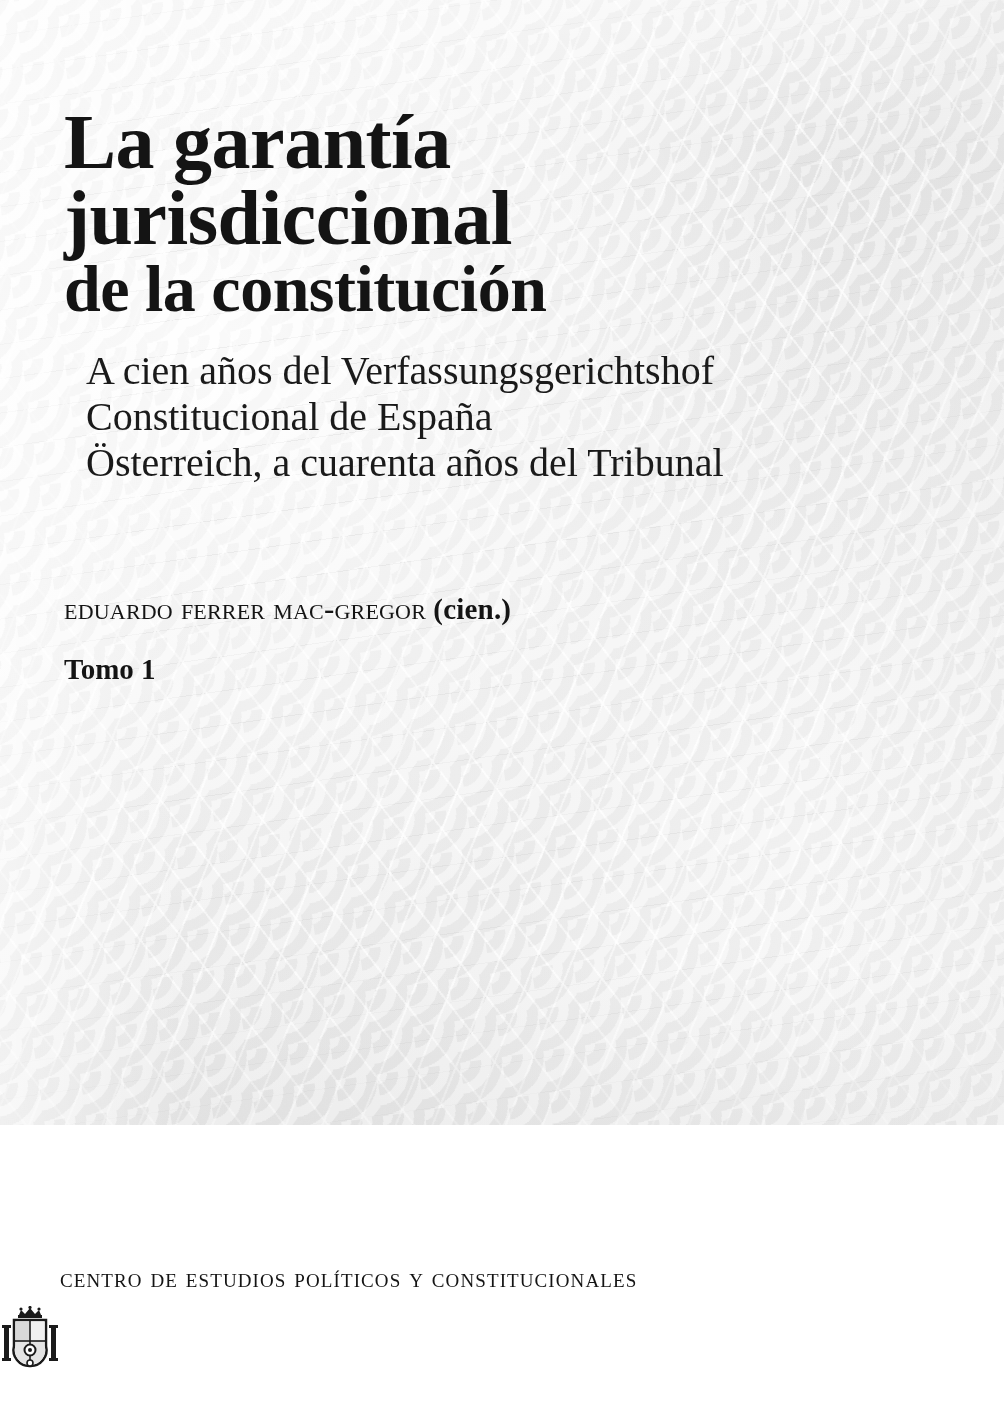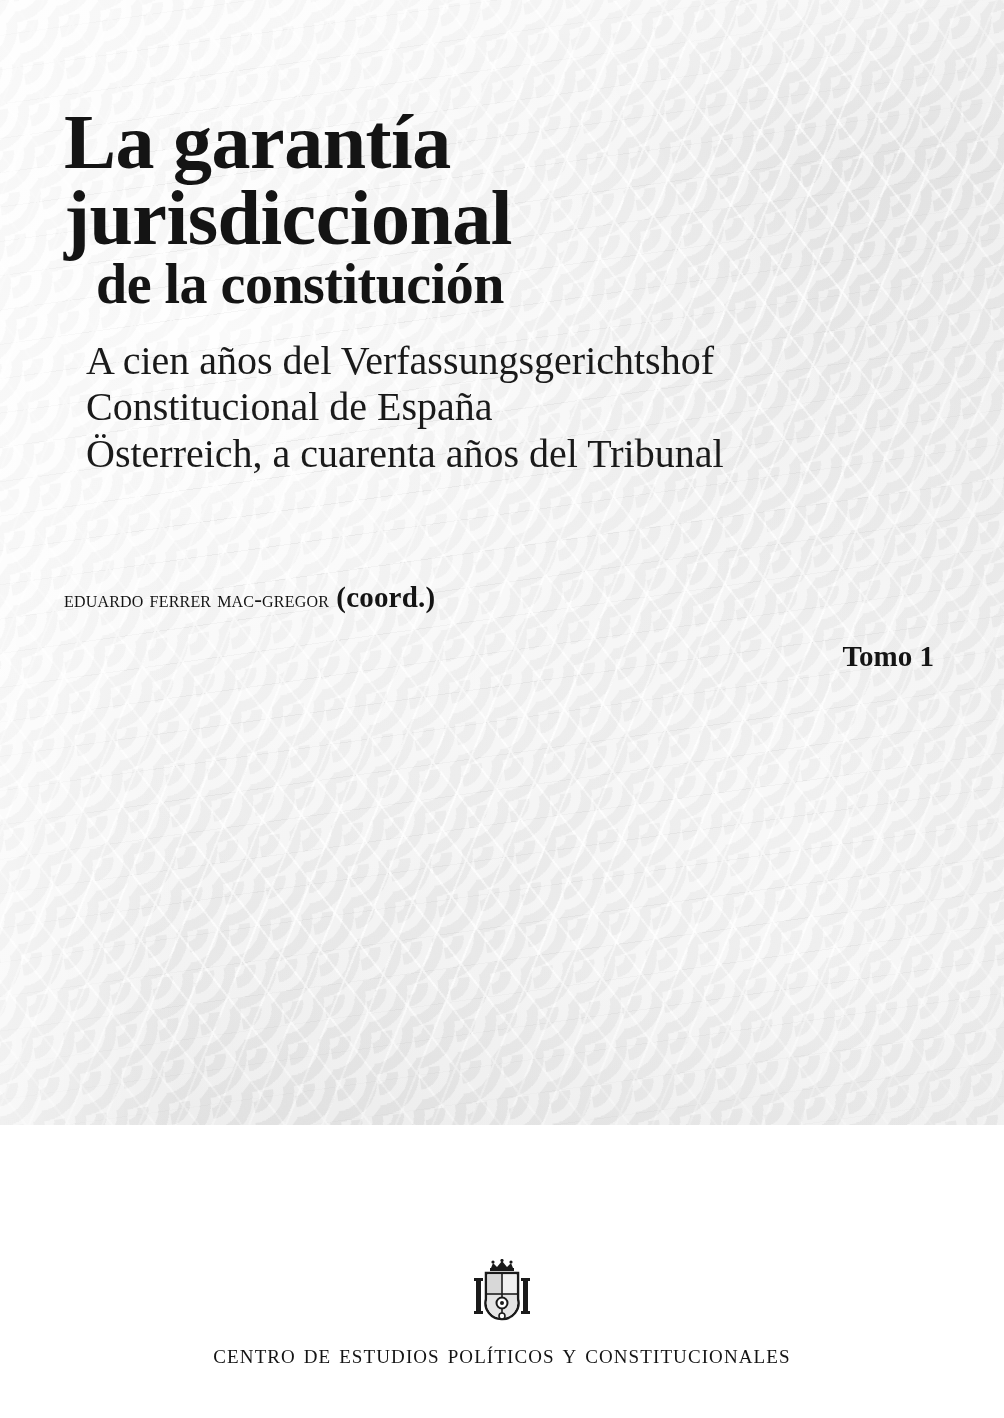--- a/index.html
+++ b/index.html
@@ -88,22 +88,21 @@
     font-weight: 700;
     color: #141414;
     letter-spacing: -0.5px;
     margin: 0;
   }
   .main-title .line {
     display: block;
     white-space: nowrap;
   }
   .main-title .line-3 {
-    font-size: 56px;
-    margin-left: 32px;
+    font-size: 66px;
   }
 
   .subtitle {
     margin-top: 26px;
     font-size: 40px;
     line-height: 1.16;
     font-weight: 400;
     color: #1a1a1a;
   }
   .subtitle .line { display: block; margin-left: 22px; }
@@ -118,45 +117,44 @@
 
   .author {
     margin-top: 104px;
     font-size: 28px;
     color: #141414;
     letter-spacing: 0.2px;
   }
   .author .sc {
     font-variant: small-caps;
     text-transform: lowercase;
-    font-size: 23px;
+    font-size: 31px;
   }
   .author .role {
     font-weight: 700;
     font-size: 29px;
   }
 
   .volume {
     margin-top: 26px;
     font-size: 29px;
     font-weight: 700;
     color: #141414;
-    text-align: right;
   }
 
   
   .footer {
     position: absolute;
     left: 0;
     top: 1125px;
     width: 1004px;
     height: 293px;
     background: #ffffff;
     display: flex;
-    flex-direction: column;
+    flex-direction: row;
     align-items: center;
     justify-content: flex-start;
   }
   .crest {
     margin-top: 134px;
     width: 60px;
     height: 66px;
     display: block;
   }
   .publisher {
@@ -188,21 +186,21 @@
 
     <div class="subtitle">
       <span class="line">A cien años del Verfassungsgerichtshof</span>
       <span class="line">Constitucional de España</span>
       <span class="line">Österreich, a cuarenta años del Tribunal</span>
     </div>
 
 
     <div class="author">
       <span class="sc">Eduardo Ferrer Mac-Gregor</span>
-      <span class="role">(coord.)</span>
+      <span class="role">(cien.)</span>
     </div>
 
     <div class="volume">Tomo 1</div>
 
   </div>
 
   <div class="footer">
 
     <svg class="crest" viewBox="0 0 60 66">
 

